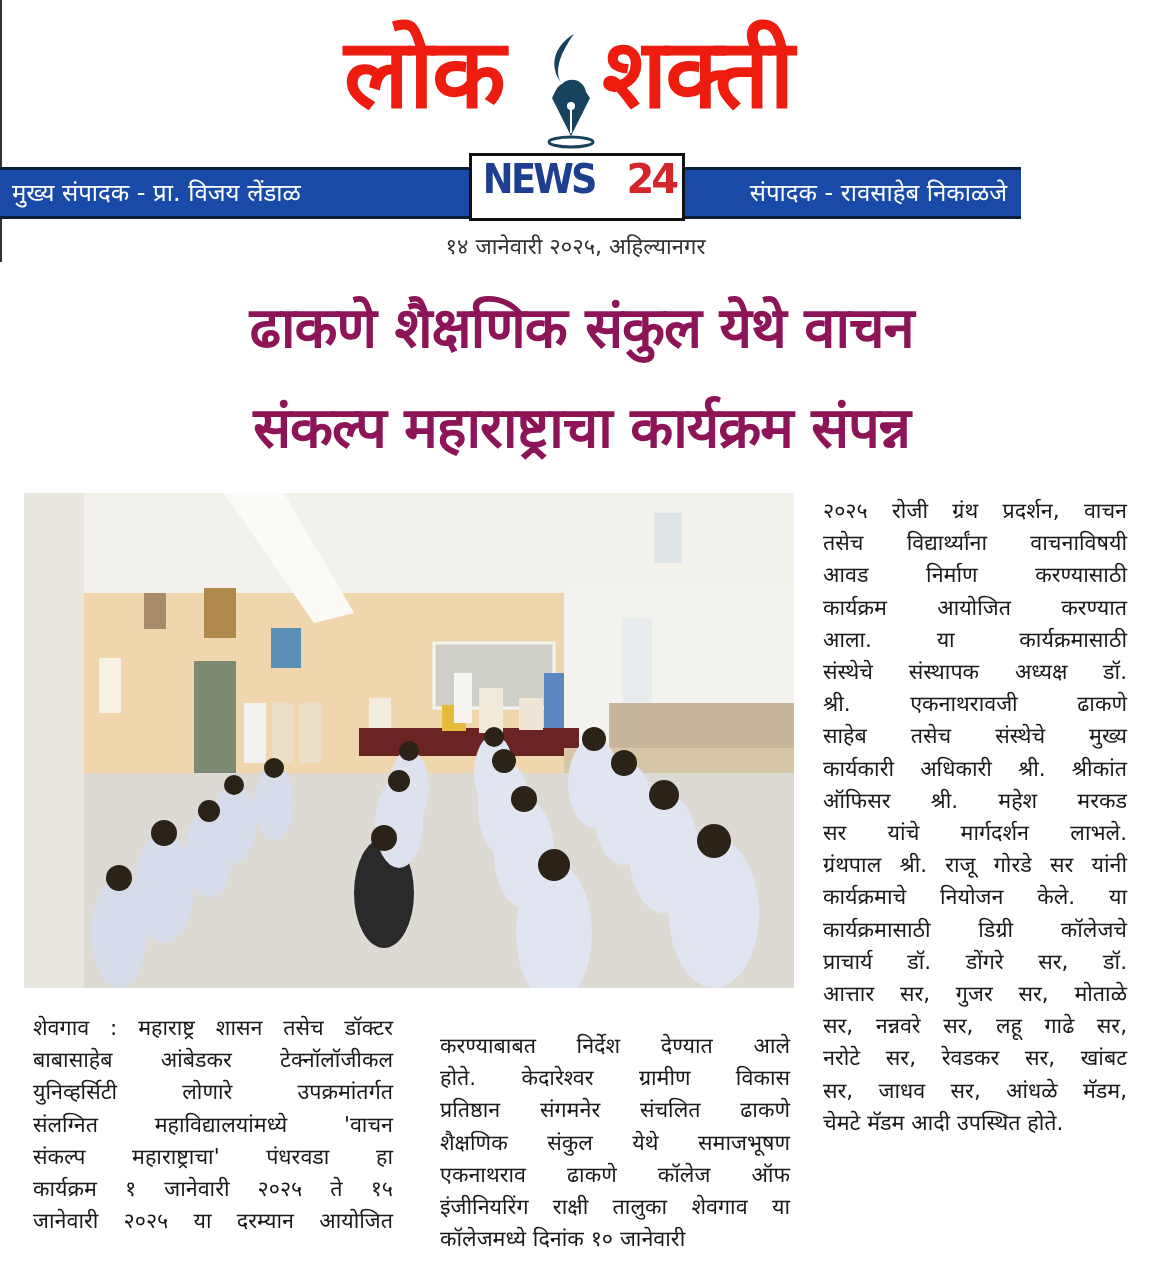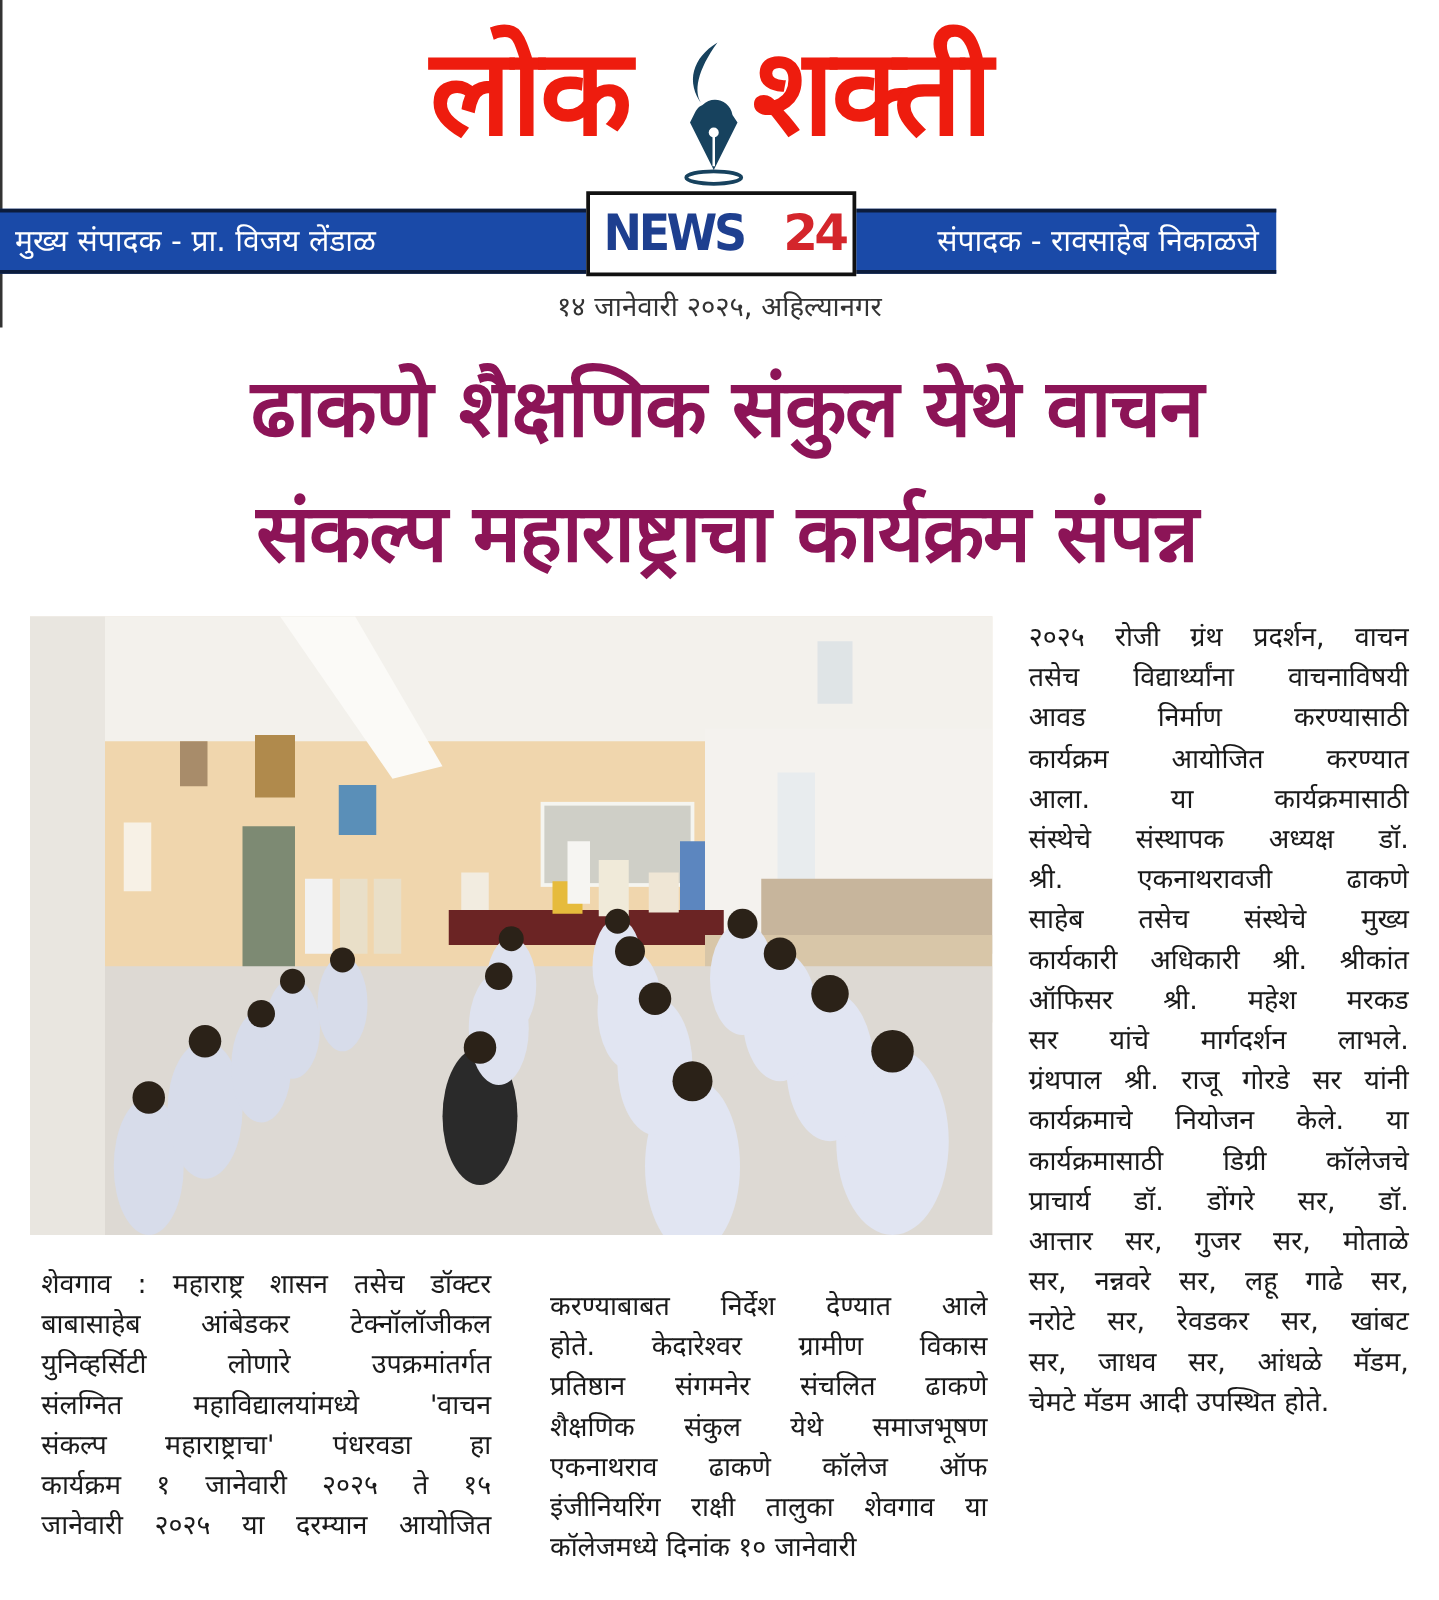--- a/index.html
+++ b/index.html
@@ -14,32 +14,32 @@
                    font-size: 96px; line-height: 120px; color: #ee1c0e; letter-spacing: -2px; }
     .brand .word.left { left: 4px; }
     .brand .word.right { left: 262px; }
     .brand .pen { position: absolute; left: 200px; top: 18px; width: 62px; height: 120px; }
 
     .band { position: absolute; left: 0; top: 167px; width: 1021px; height: 52px; background: #1a4aa8;
             border-top: 3px solid #0c1c3c; border-bottom: 3px solid #0c1c3c; }
     .band .editor-left { position: absolute; left: 12px; top: 6px; color: #fff; font-size: 24px; line-height: 34px; }
     .band .editor-right { position: absolute; right: 14px; top: 6px; color: #fff; font-size: 24px; line-height: 34px; }
     .news24 { position: absolute; left: 469px; top: 153px; width: 216px; height: 68px; background: #fff;
-              border: 3px solid #111; display: flex; align-items: center; justify-content: center; gap: 27px; }
+              border: 3px solid #111; display: flex; align-items: flex-start; justify-content: center; gap: 27px; }
     .news24 .n-news { font-family: "DejaVu Sans", sans-serif; font-weight: bold; font-size: 40px; color: #1e3f8f;
                       letter-spacing: -3px; transform: scaleX(0.92); }
     .news24 .n-num { font-family: "DejaVu Sans", sans-serif; font-weight: bold; font-size: 40px; color: #d4252b;
                      letter-spacing: -3px; }
 
     .dateline { position: absolute; left: 0; top: 232px; width: 1151px; text-align: center;
                 font-size: 22px; line-height: 30px; color: #333; }
 
     
     .headline { position: absolute; left: 0; top: 278px; width: 1151px; text-align: center; color: #8c1457;
-                font-weight: bold; font-size: 64px; line-height: 100px; letter-spacing: -1px; padding-left: 12px; }
+                font-weight: bold; font-size: 56px; line-height: 100px; letter-spacing: -1px; padding-left: 12px; }
     .headline div { white-space: nowrap; }
 
     
     .photo { position: absolute; left: 24px; top: 493px; width: 770px; height: 495px; overflow: hidden; background: #efe9df; }
     .photo svg { width: 100%; height: 100%; display: block; }
 
     
     .col { position: absolute; font-size: 21.5px; line-height: 32.2px; color: #1a1a1a; text-align: justify; }
     .col .line { display: block; white-space: nowrap; text-align: justify; text-align-last: justify; }
     .col .line.last { text-align-last: left; }

